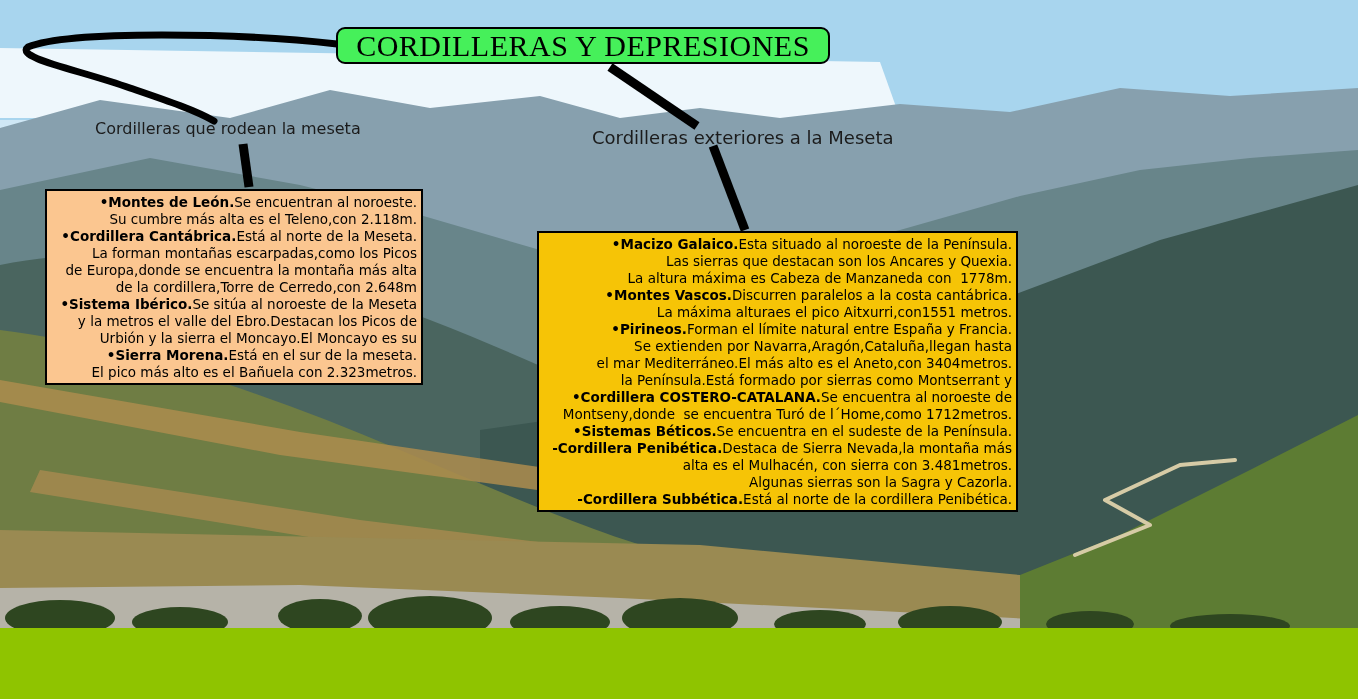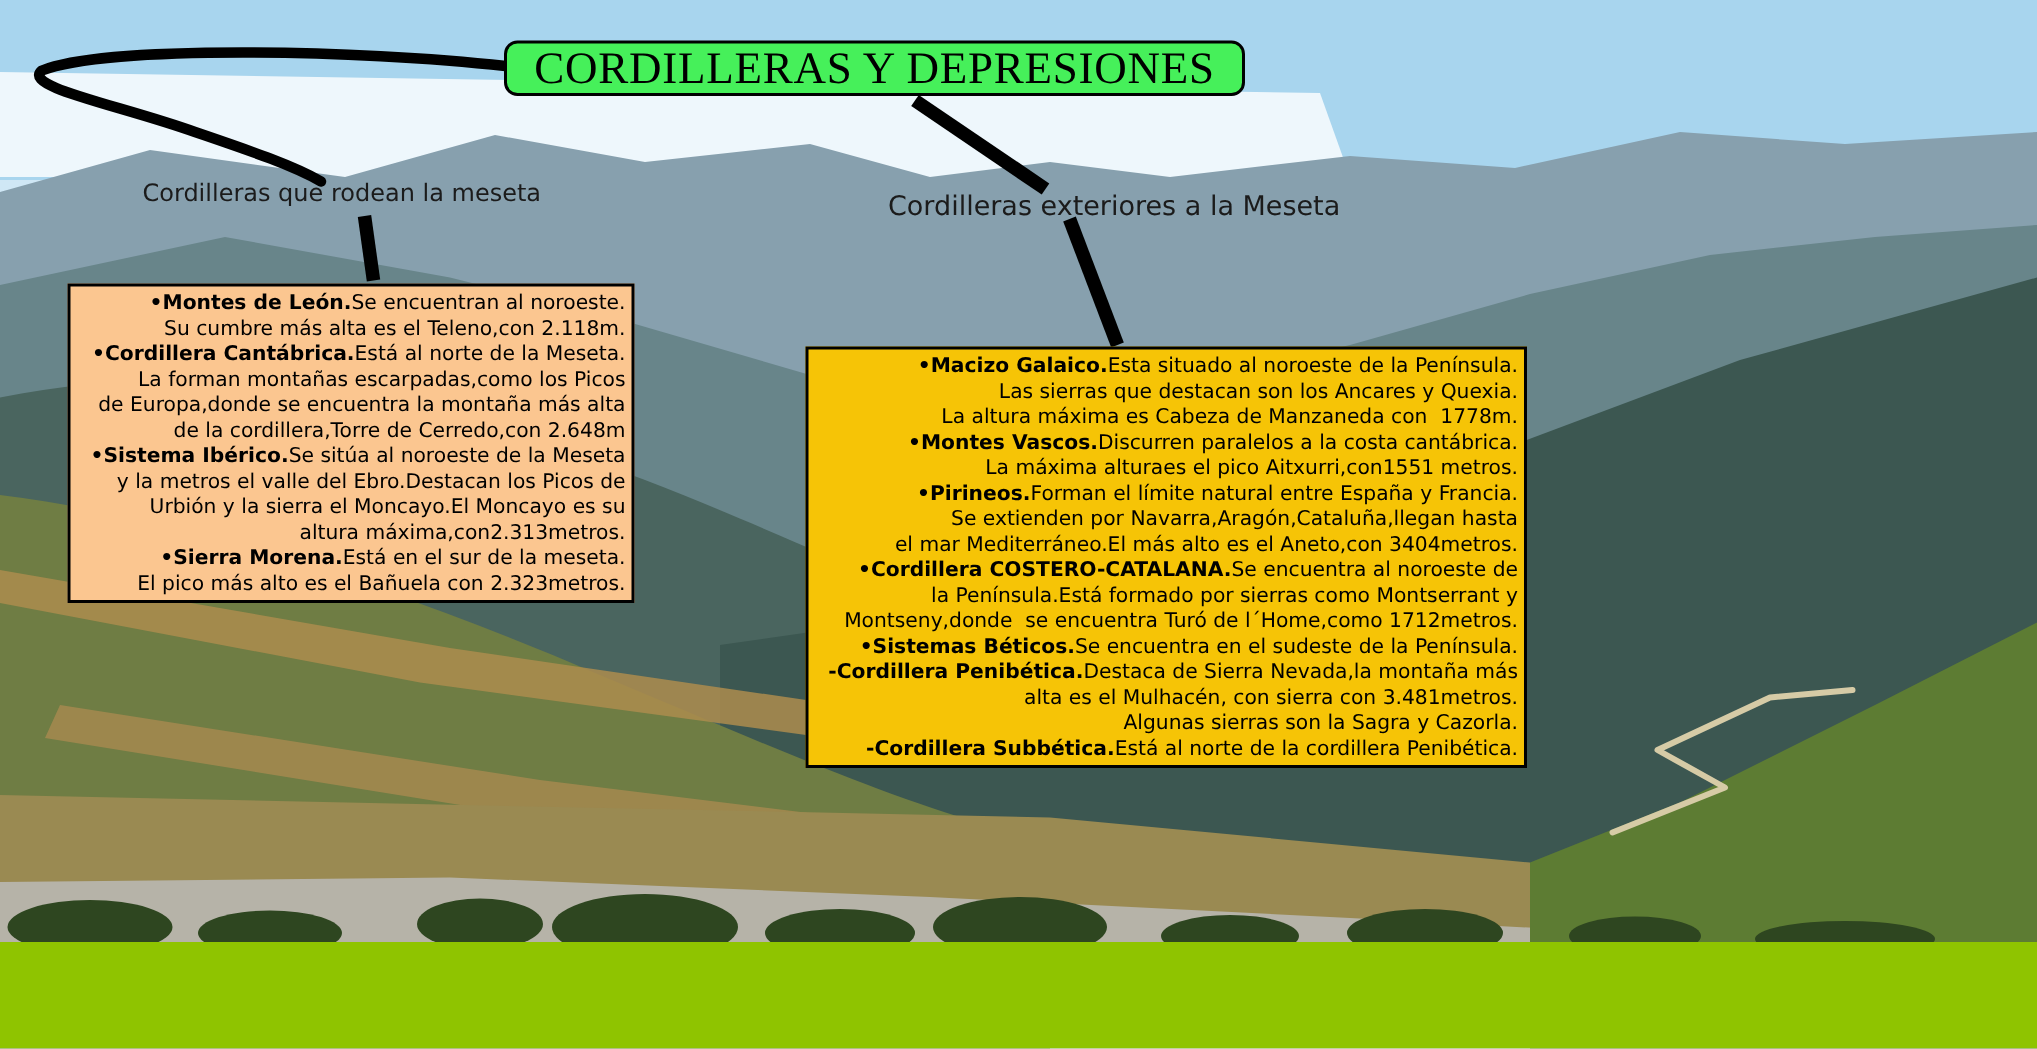--- a/index.html
+++ b/index.html
@@ -99,38 +99,37 @@
     <div>
         <div class="tline"><span class="b">•Montes de León.</span><span>Se encuentran al noroeste.</span></div>
         <div class="tline"><span>Su cumbre más alta es el Teleno,con 2.118m.</span></div>
         <div class="tline"><span class="b">•Cordillera Cantábrica.</span><span>Está al norte de la Meseta.</span></div>
         <div class="tline"><span>La forman montañas escarpadas,como los Picos</span></div>
         <div class="tline"><span>de Europa,donde se encuentra la montaña más alta</span></div>
         <div class="tline"><span>de la cordillera,Torre de Cerredo,con 2.648m</span></div>
         <div class="tline"><span class="b">•Sistema Ibérico.</span><span>Se sitúa al noroeste de la Meseta</span></div>
         <div class="tline"><span>y la metros el valle del Ebro.Destacan los Picos de</span></div>
         <div class="tline"><span>Urbión y la sierra el Moncayo.El Moncayo es su</span></div>
-        <div class="tline"><span>altura máxima,con2.313metros.</span></div>
         <div class="tline"><span class="b">•Sierra Morena.</span><span>Está en el sur de la meseta.</span></div>
         <div class="tline"><span>El pico más alto es el Bañuela con 2.323metros.</span></div>
       </div>
   </div>
 
   <div class="info-box right">
     <div>
         <div class="tline"><span class="b">•Macizo Galaico.</span><span>Esta situado al noroeste de la Península.</span></div>
         <div class="tline"><span>Las sierras que destacan son los Ancares y Quexia.</span></div>
         <div class="tline"><span>La altura máxima es Cabeza de Manzaneda con  1778m.</span></div>
         <div class="tline"><span class="b">•Montes Vascos.</span><span>Discurren paralelos a la costa cantábrica.</span></div>
         <div class="tline"><span>La máxima alturaes el pico Aitxurri,con1551 metros.</span></div>
         <div class="tline"><span class="b">•Pirineos.</span><span>Forman el límite natural entre España y Francia.</span></div>
         <div class="tline"><span>Se extienden por Navarra,Aragón,Cataluña,llegan hasta</span></div>
         <div class="tline"><span>el mar Mediterráneo.El más alto es el Aneto,con 3404metros.</span></div>
+        <div class="tline"><span>la Península.Está formado por sierras como Montserrant y</span></div>
         <div class="tline"><span class="b">•Cordillera COSTERO-CATALANA.</span><span>Se encuentra al noroeste de</span></div>
-        <div class="tline"><span>la Península.Está formado por sierras como Montserrant y</span></div>
         <div class="tline"><span>Montseny,donde  se encuentra Turó de l´Home,como 1712metros.</span></div>
         <div class="tline"><span class="b">•Sistemas Béticos.</span><span>Se encuentra en el sudeste de la Península.</span></div>
         <div class="tline"><span class="b">-Cordillera Penibética.</span><span>Destaca de Sierra Nevada,la montaña más</span></div>
         <div class="tline"><span>alta es el Mulhacén, con sierra con 3.481metros.</span></div>
         <div class="tline"><span>Algunas sierras son la Sagra y Cazorla.</span></div>
         <div class="tline"><span class="b">-Cordillera Subbética.</span><span>Está al norte de la cordillera Penibética.</span></div>
       </div>
   </div>
 
 </div>

